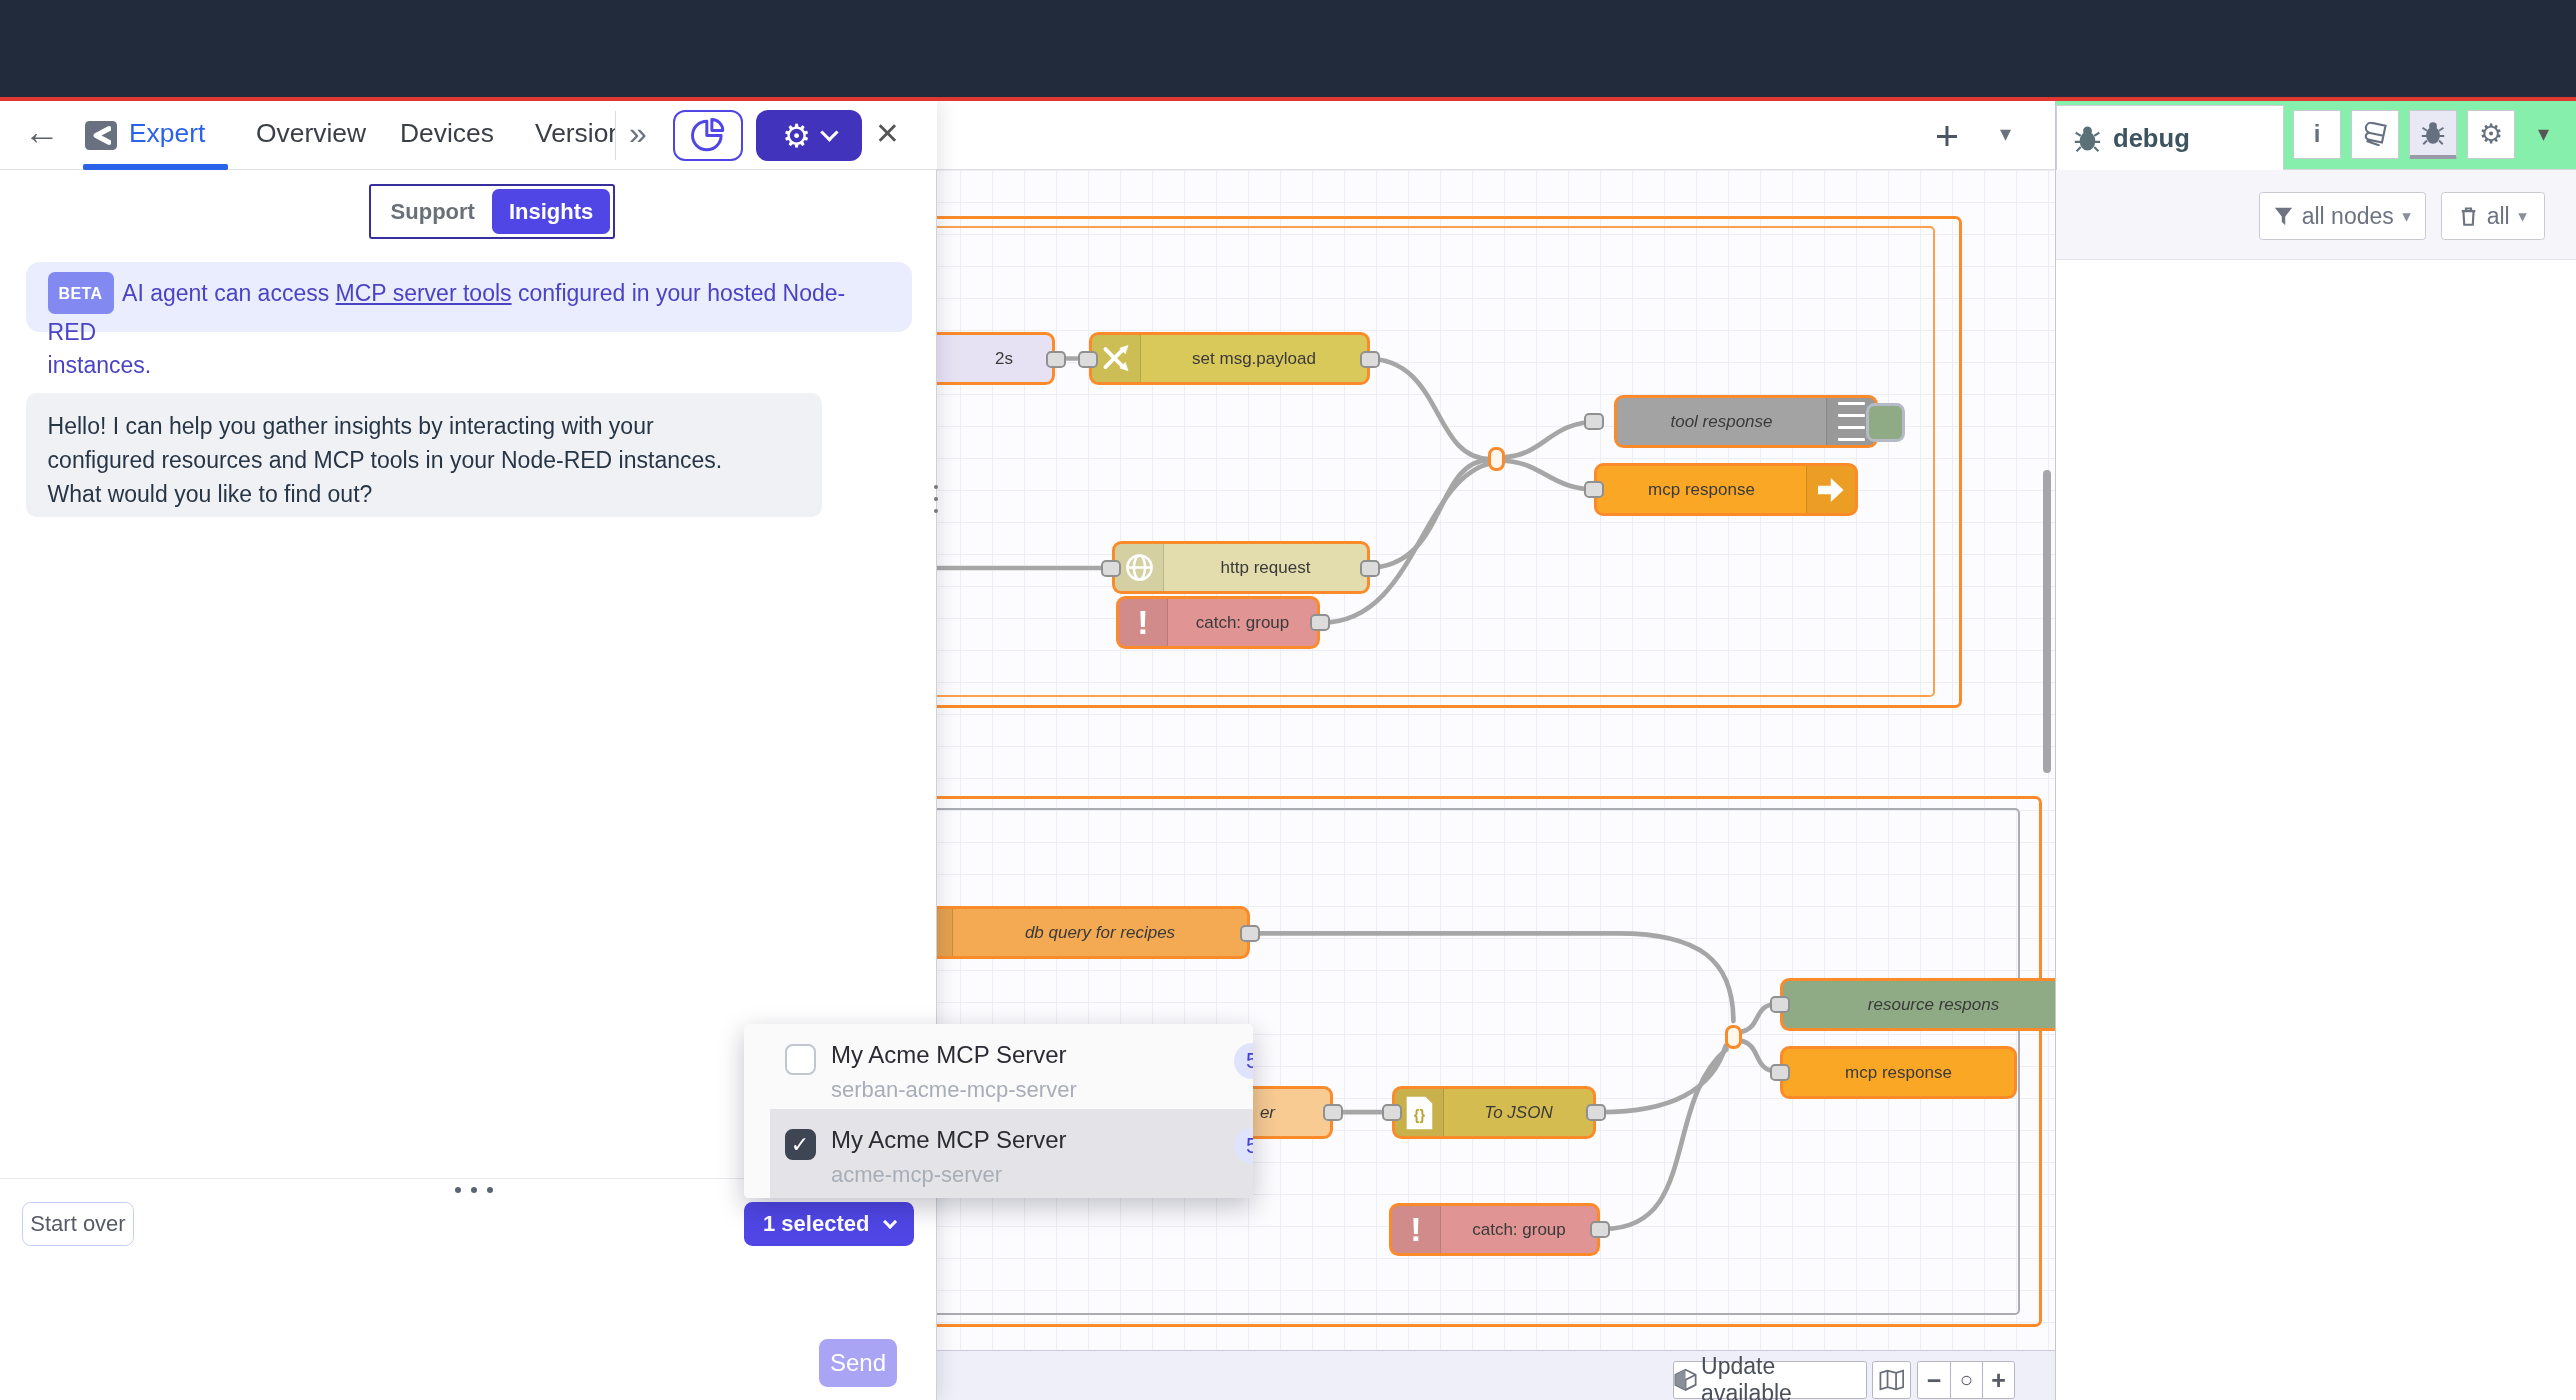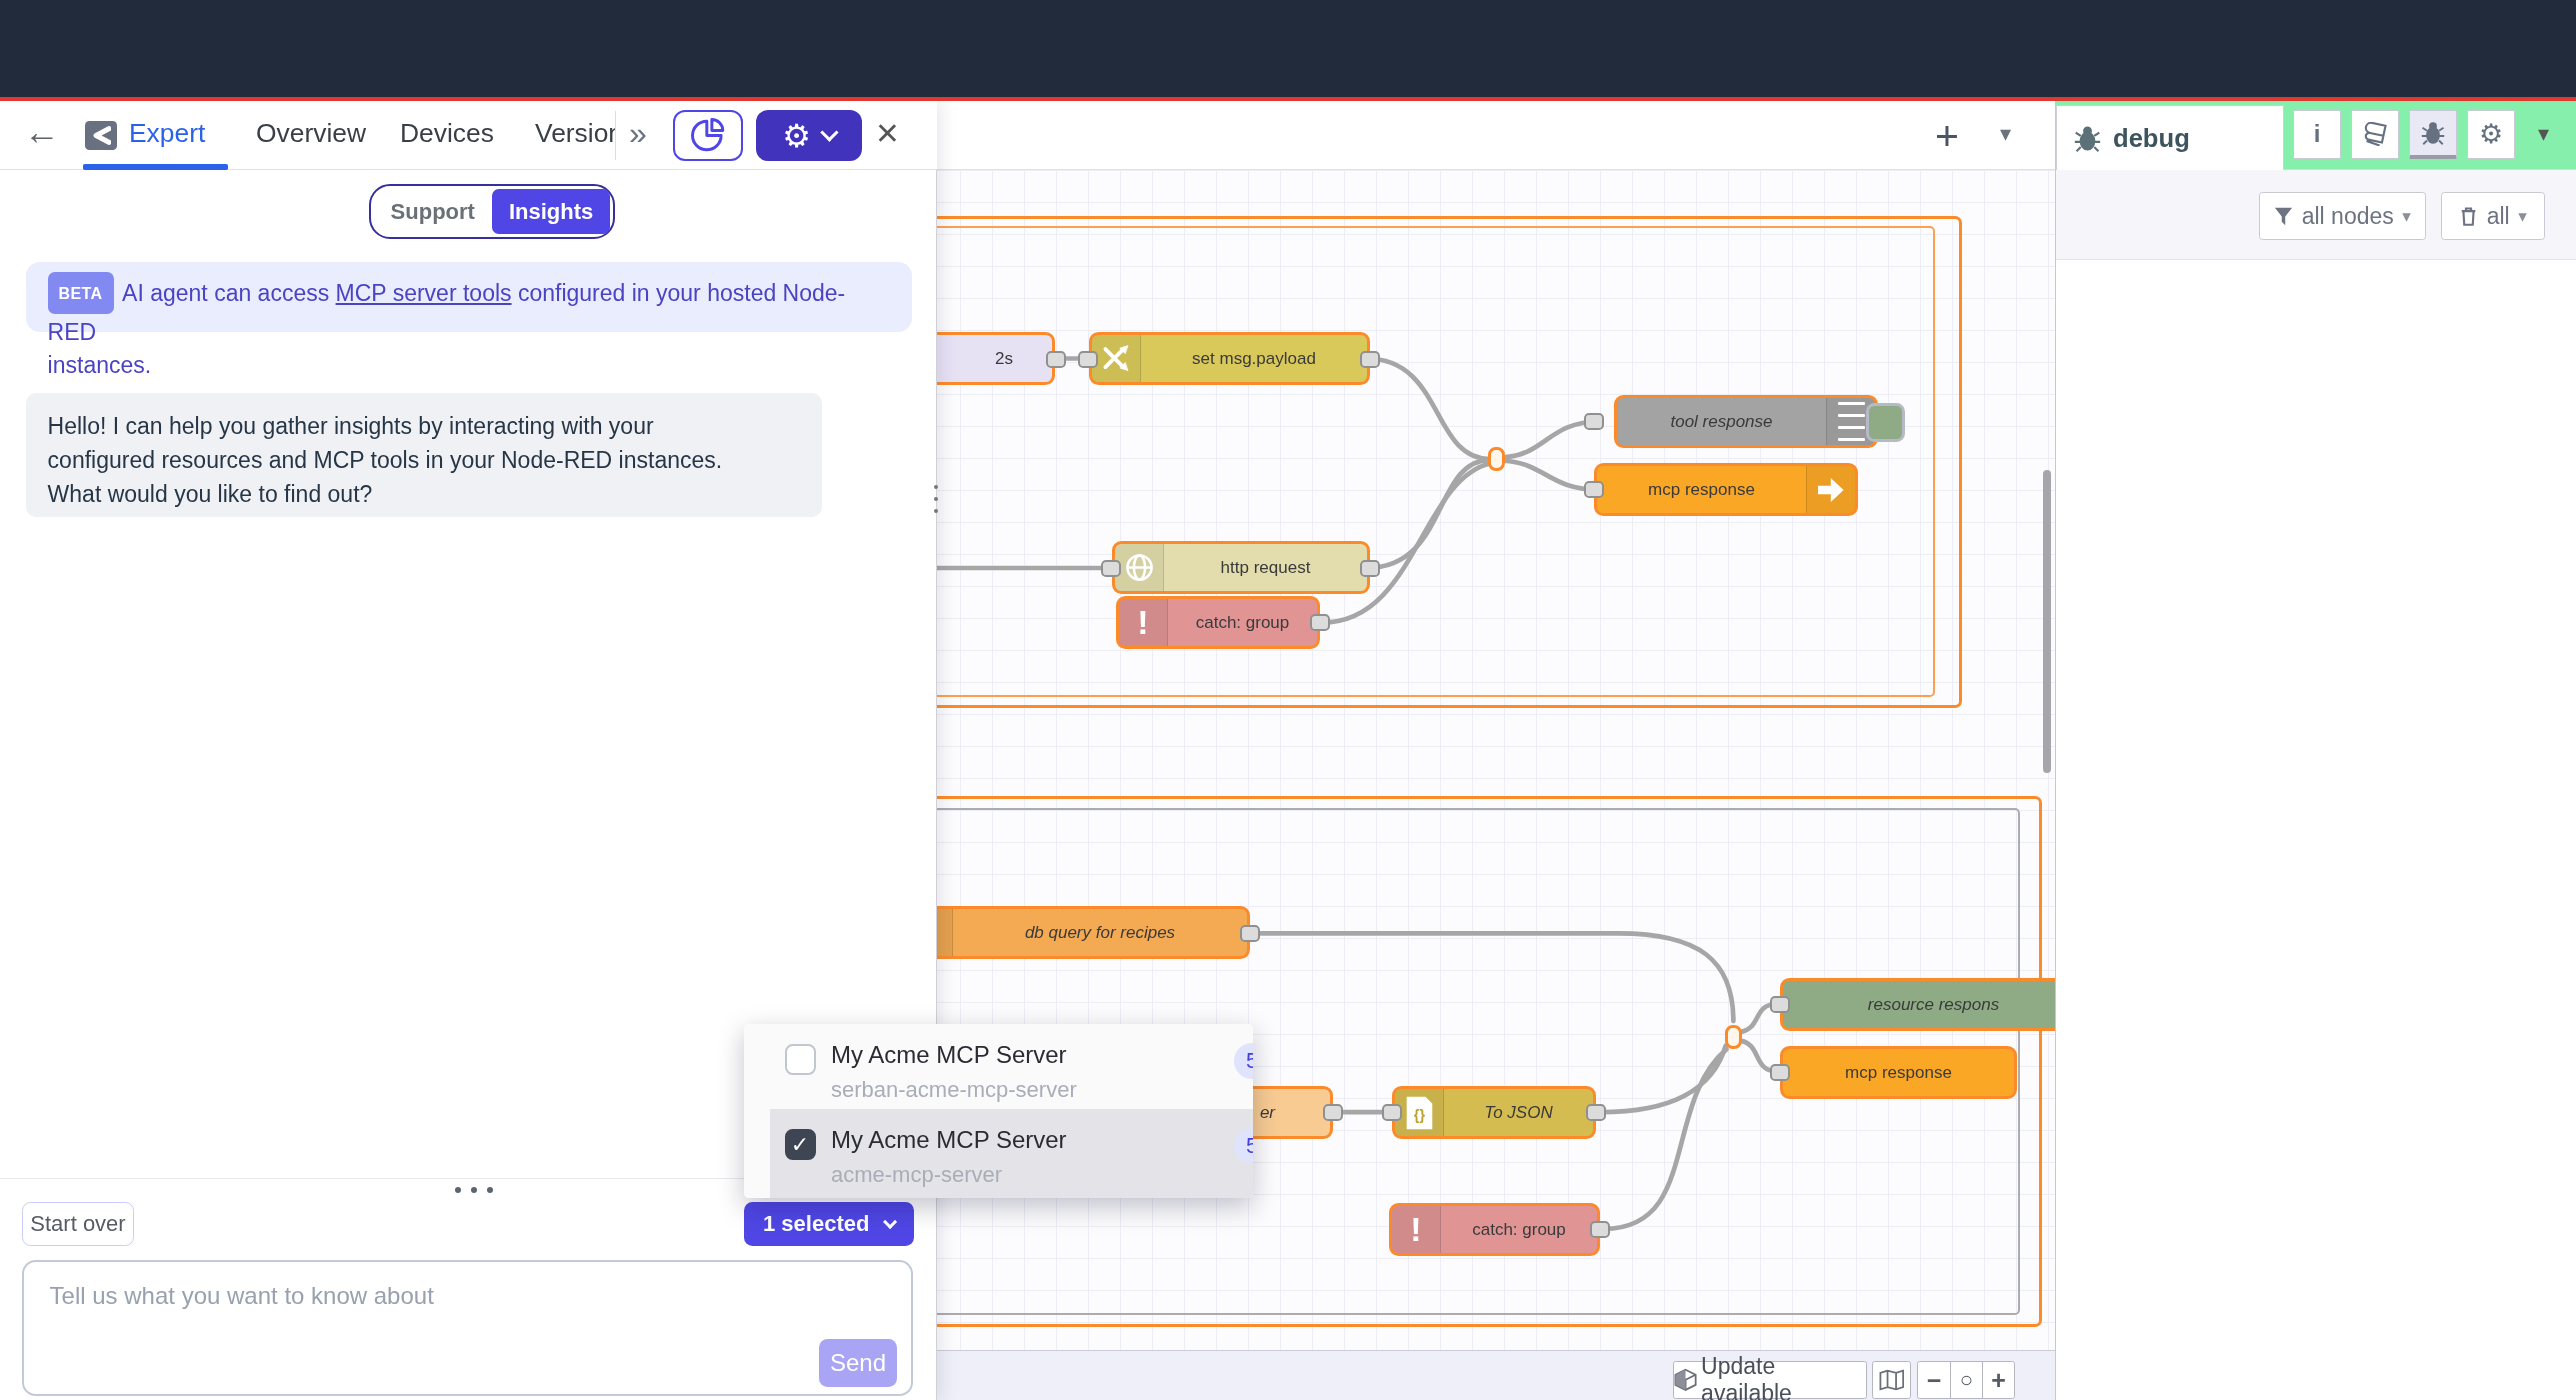--- a/index.html
+++ b/index.html
@@ -81,21 +81,21 @@
   .tab-divider { position:absolute; left:615px; top:10.2px; width:0.9px; height:49px; background:#dcdce4; }
   .chev2 { position:absolute; left:629px; top:13.6px; font-size:32px; color:#6b7280; }
   .pie-btn { position:absolute; left:673px; top:9.4px; width:70px; height:51px; border:2.6px solid #4f46e5; border-radius:12px;
     display:flex; align-items:center; justify-content:center; background:#fff; }
   .gear-btn { position:absolute; left:756px; top:9.4px; width:106px; height:51px; background:#4233bd; border-radius:12px;
     display:flex; align-items:center; justify-content:center; gap:12px; color:#fff; }
   .gear-glyph { font-size:32px; line-height:1; }
   .chev-dn { width:12.8px; height:12.8px; border-right:3.4px solid #fff; border-bottom:3.4px solid #fff; transform:rotate(45deg); margin-top:-6.8px; }
   .close-x { position:absolute; left:876px; top:10.2px; font-size:39px; color:#555; }
 
-  .seg-toggle { position:absolute; left:369px; top:83px; height:55px; border:2.6px solid #372f9e; border-radius:21px;
+  .seg-toggle { position:absolute; left:369px; top:83px; height:55px; border:2.6px solid #372f9e; border-radius:3px;
     background:#fff; display:flex; padding:2.6px; }
   .seg { display:flex; align-items:center; padding:0 17px; font-size:22px; font-weight:bold; border-radius:6.8px; }
   .seg-support { color:#6a7077; }
   .seg-insights { background:#4f46e5; color:#fff; }
 
   .beta-box { position:absolute; left:25.6px; top:161px; width:886px; height:70px; background:#e9edfd; border-radius:14px;
     padding:12.8px 22px; font-size:23px; color:#4a43c4; line-height:33px; }
   .beta-badge { display:inline-block; background:#828af1; color:#fff; font-size:16px; font-weight:bold; letter-spacing:0.4px;
     padding:4.3px 11px; border-radius:6.8px; position:relative; top:-2.6px; margin-right:8.5px; }
   .beta-link { text-decoration:underline; cursor:pointer; }
@@ -362,21 +362,20 @@
         <div></div>
         <div></div>
         <div></div>
       </div>
 
     <div class="startover-btn">Start over</div>
     <div class="selected-btn">
       <span>1 selected</span>
       <span class="chev-dn"></span>
     </div>
-    <textarea class="chat-input" placeholder="Tell us what you want to know about" style=""></textarea>
     <div class="send-btn">Send</div>
   </div>
 
   <div class="edge-dots">
       <div></div>
       <div></div>
       <div></div>
     </div>
 
   <div class="popup">

